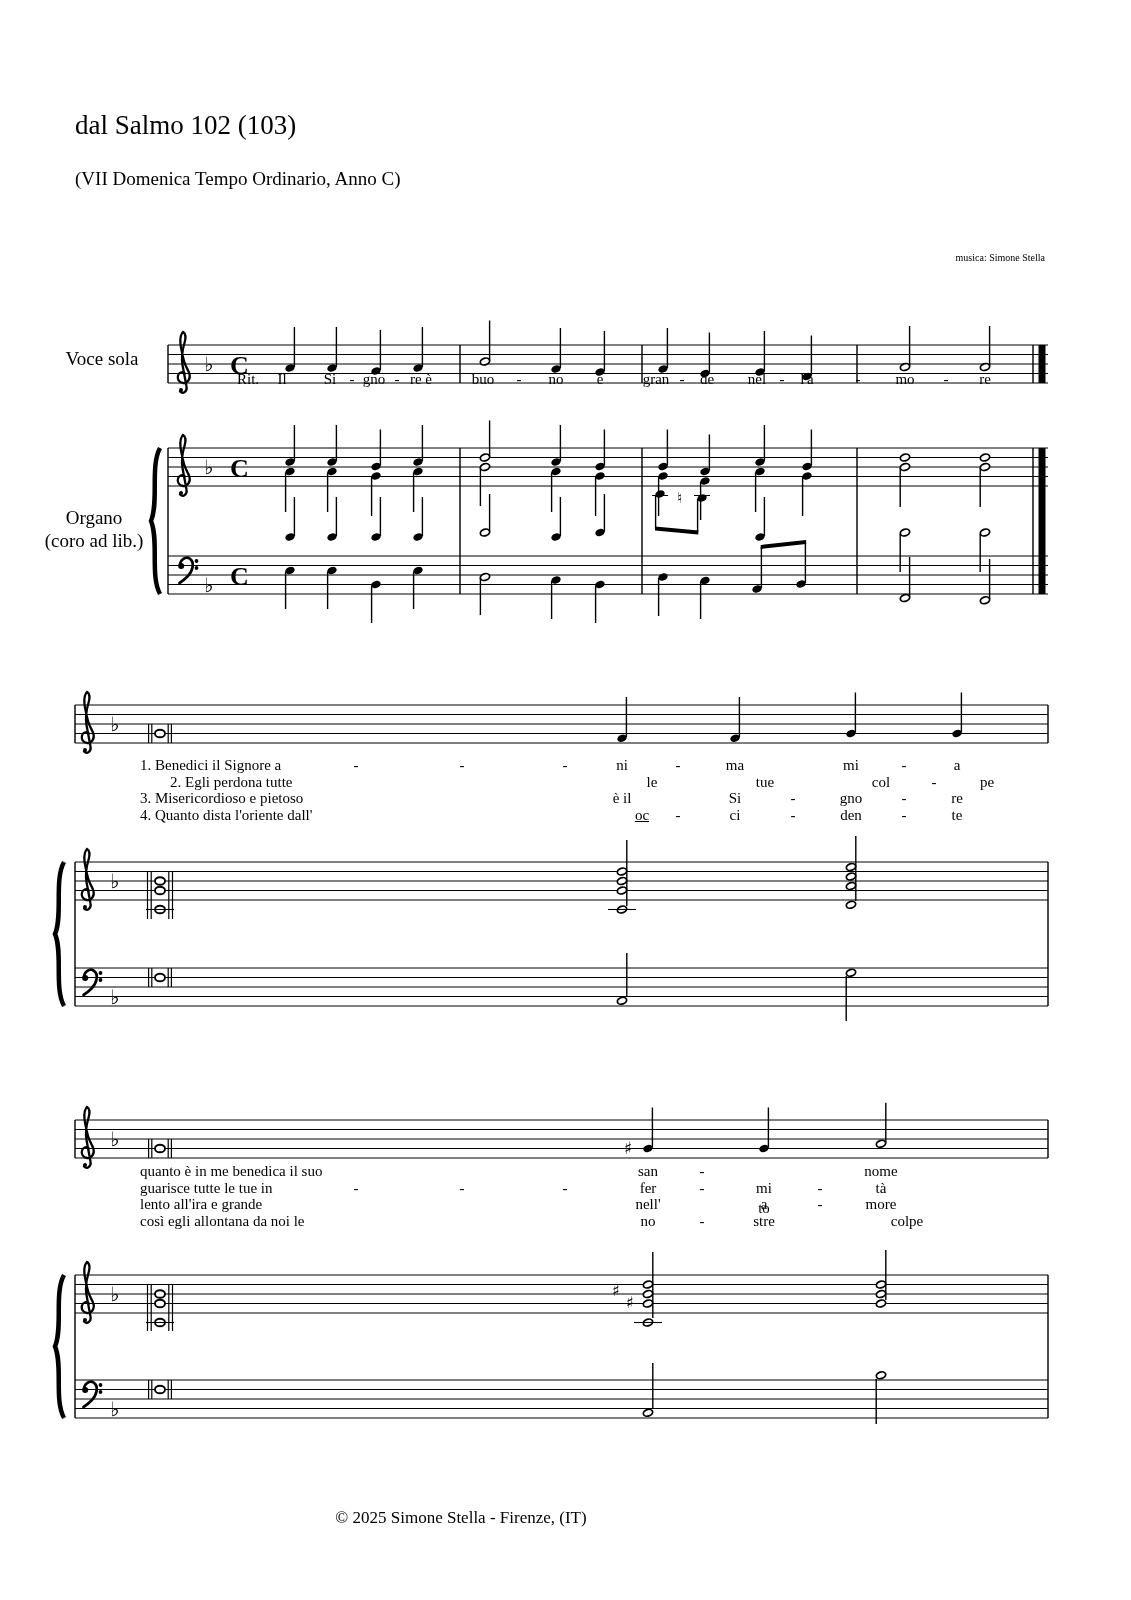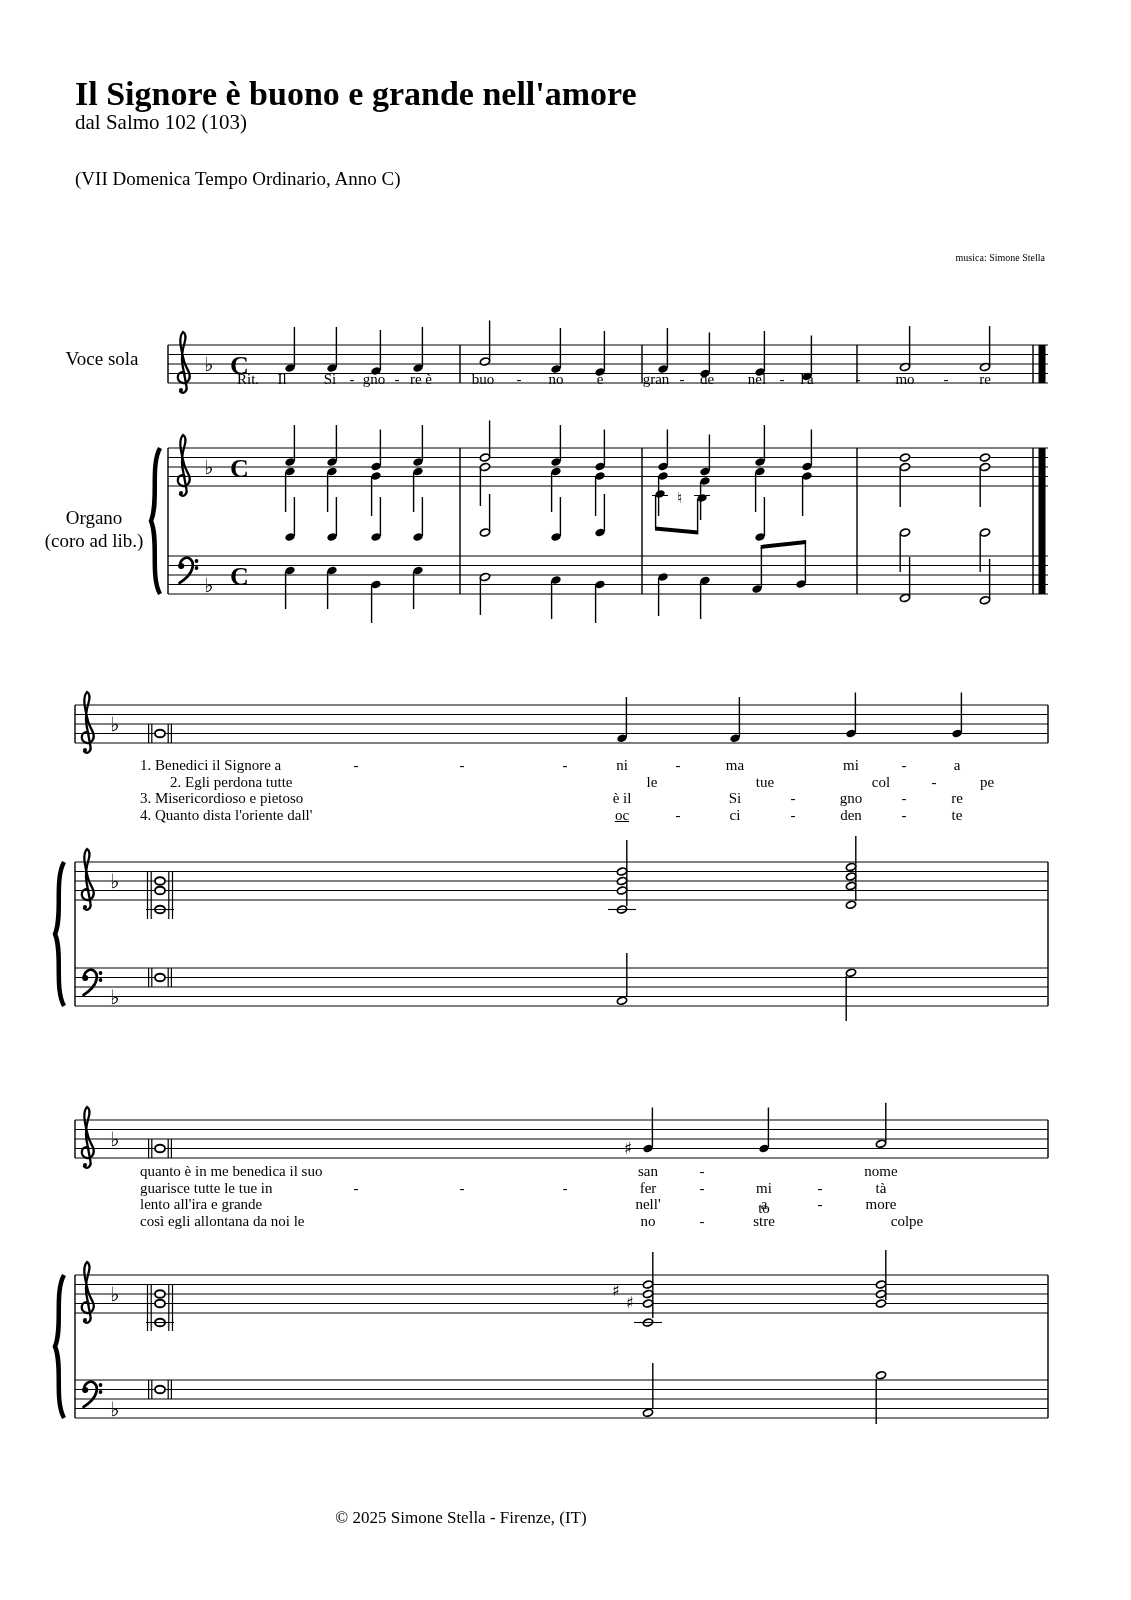--- a/index.html
+++ b/index.html
@@ -1,20 +1,20 @@
 <!DOCTYPE html>
 <html><head>
 <meta charset="utf-8">
 <style>
   html,body{margin:0;padding:0;background:#e8e8e8;}
   .page{position:relative;width:1131px;height:1600px;background:#fff;overflow:hidden;
         font-family:"Liberation Serif",serif;color:#000;}
   .notation{position:absolute;left:0;top:0;}
   .title{position:absolute;left:75px;top:52px;font-size:34px;font-weight:bold;white-space:nowrap;}
-  .subtitle{position:absolute;left:75px;top:110px;font-size:21px;white-space:nowrap;}
+  .subtitle{position:absolute;left:75px;top:110px;font-size:27px;white-space:nowrap;}
   .occasion{position:absolute;left:75px;top:168px;font-size:19px;white-space:nowrap;}
   .composer{position:absolute;right:86px;top:252px;font-size:10px;font-weight:normal;white-space:nowrap;}
   .inst-label{position:absolute;font-size:19px;text-align:center;white-space:nowrap;}
   .voice-label{left:42px;top:348px;width:120px;}
   .organ-label{left:18px;top:506px;width:152px;line-height:23px;}
   .lyrics{position:absolute;left:0;width:1131px;font-size:15px;}
   .rit-lyrics{top:371px;height:22px;}
   .verses-a{top:757px;height:70px;}
   .verses-b{top:1163px;height:70px;}
   .tok{position:absolute;transform:translateX(-50%);white-space:nowrap;}
@@ -258,21 +258,20 @@
       </g>
       <g>
         <use href="#bv" x="160" y="1389.5"></use>
         <use href="#hn" x="648" y="1412.75"></use>
           <use href="#hn" x="881" y="1375.25"></use>
         <path d="M652.8 1409V1363M876.2 1379V1424" stroke="#000" stroke-width="1.4" fill="none"></path>
       </g>
     </g>
   </svg>
 
-  <h1 class="title">Il Signore è buono e grande nell'amore</h1>
   <div class="subtitle">dal Salmo 102 (103)</div>
   <div class="occasion">(VII Domenica Tempo Ordinario, Anno C)</div>
   <div class="composer">musica: Simone Stella</div>
 
   <div class="inst-label voice-label">Voce sola</div>
   <div class="inst-label organ-label">
     <div>Organo</div>
     <div>(coro ad lib.)</div>
   </div>
 
@@ -324,21 +323,21 @@
         <span class="verse-left" style="left: 140px;">3. Misericordioso e pietoso</span>
         <span class="tok" style="left: 622px;">è il</span>
         <span class="tok" style="left: 735px;">Si</span>
         <span class="tok" style="left: 793px;">-</span>
         <span class="tok" style="left: 851px;">gno</span>
         <span class="tok" style="left: 904px;">-</span>
         <span class="tok" style="left: 957px;">re</span>
       </div>
       <div class="verse-row" style="top: 49.5px;">
         <span class="verse-left" style="left: 140px;">4. Quanto dista l'oriente dall'</span>
-        <span class="tok" style="left: 622px; text-decoration: underline;">oc</span>
+        <span class="tok" style="left: 642px; text-decoration: underline;">oc</span>
         <span class="tok" style="left: 678px;">-</span>
         <span class="tok" style="left: 735px;">ci</span>
         <span class="tok" style="left: 793px;">-</span>
         <span class="tok" style="left: 851px;">den</span>
         <span class="tok" style="left: 904px;">-</span>
         <span class="tok" style="left: 957px;">te</span>
       </div>
     </div>
   <div class="lyrics verses-b">
       <div class="verse-row" style="top: 0px;">

